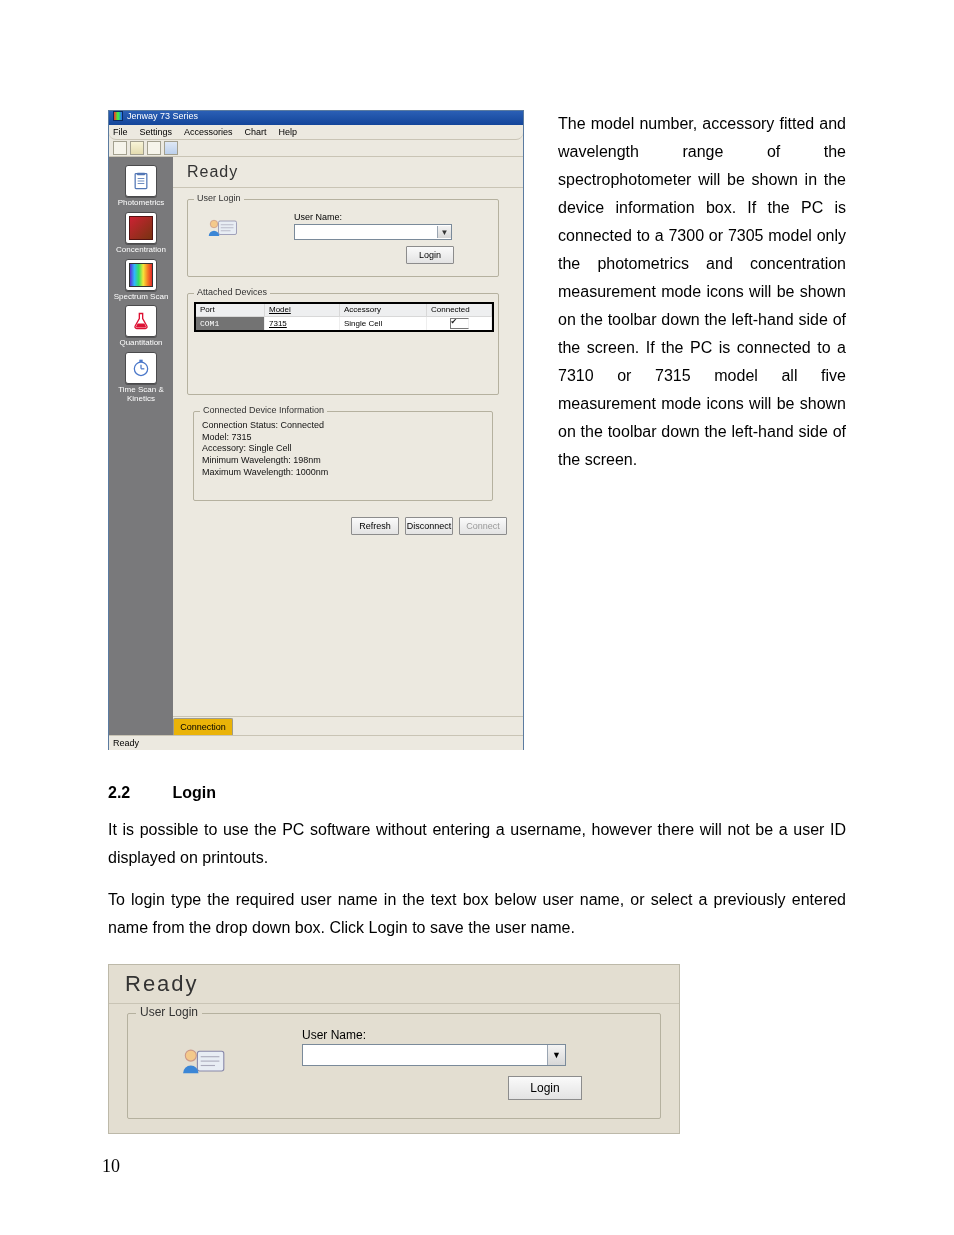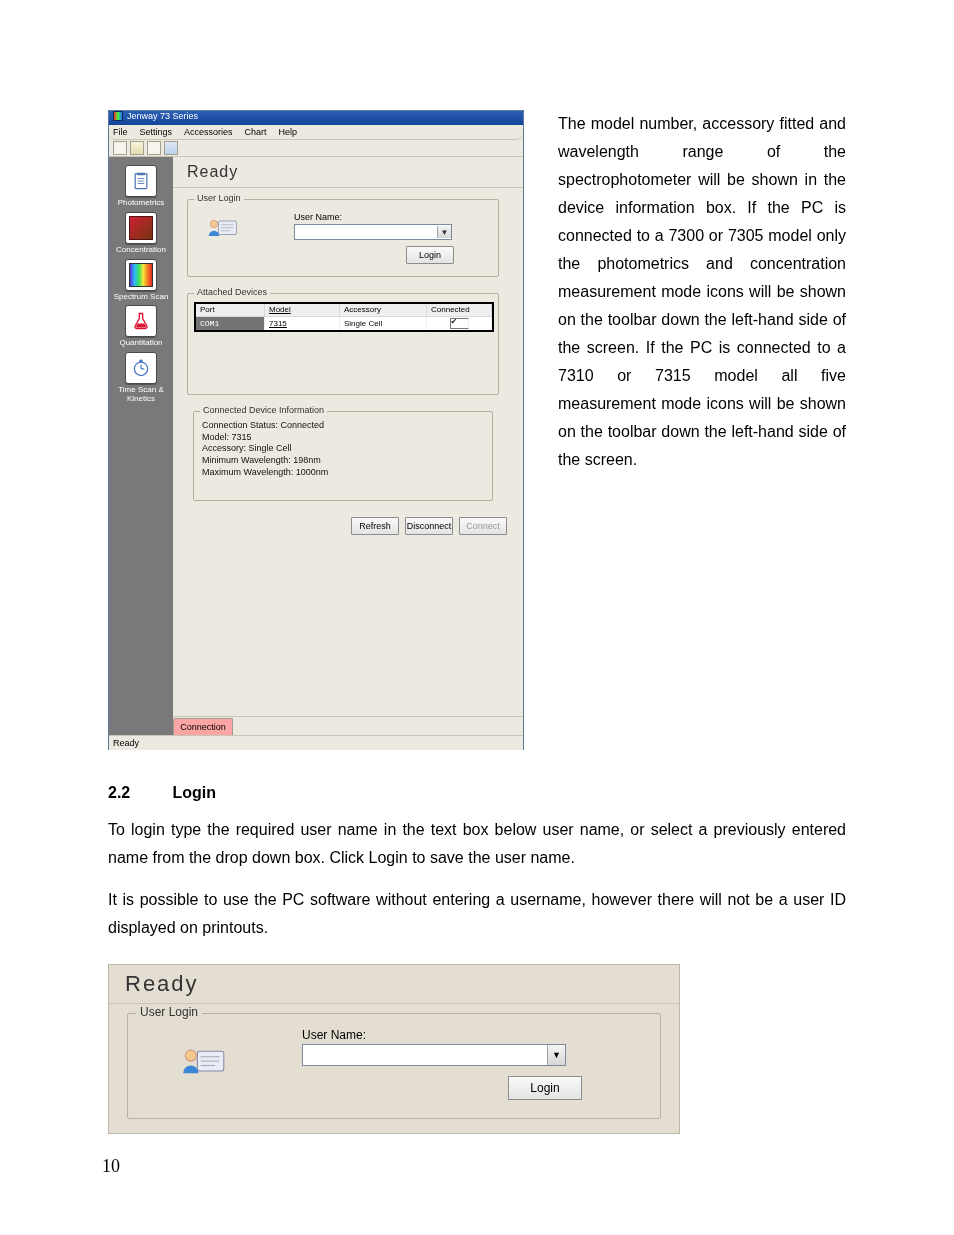--- a/index.html
+++ b/index.html
@@ -42,21 +42,21 @@
   .cAcc{width:78px;}
   .cCon{flex:1;justify-content:center;}
   .tblR .cPort{background:#737373;color:#fff;font-family:Liberation Mono, monospace;}
   .chk{width:9px;height:9px;border:1px solid #777;background:#fff;position:relative;}
   .chk::after{content:"✔";position:absolute;left:0;top:-2px;font-size:8px;color:#222;}
   .grpInfo{left:20px;top:254px;width:298px;height:88px;}
   .infoTxt{position:absolute;left:8px;top:8px;font-size:9px;line-height:1.3;color:#111;}
   .btnRow{position:absolute;left:178px;top:360px;display:flex;gap:6px;}
   .btnRow .btn{width:46px;}
   .bottomTabs{position:absolute;left:0;bottom:0;width:100%;height:18px;background:#ece9e0;border-top:1px solid #c9c4b5;}
-  .connTab{position:absolute;left:0;bottom:0;height:16px;width:58px;background:#fca5a5;border:1px solid #9e9b8a;border-bottom:none;border-radius:2px 2px 0 0;font-size:9px;display:flex;align-items:center;justify-content:center;}
+  .connTab{position:absolute;left:0;bottom:0;height:16px;width:58px;background:#eab308;border:1px solid #9e9b8a;border-bottom:none;border-radius:2px 2px 0 0;font-size:9px;display:flex;align-items:center;justify-content:center;}
   .statusBar{height:14px;background:#ece9e0;border-top:1px solid #c9c4b5;font-size:9px;padding-left:4px;display:flex;align-items:center;}
   .icConc{width:22px;height:22px;background:linear-gradient(135deg,#c23,#731);border:1px solid #511;}
   .icSpec{width:22px;height:22px;background:linear-gradient(90deg,#5b2fd0,#2fb6ff,#37e05e,#f5e63a,#f77e25,#e02828);border:1px solid #333;}
   
   .rightText{flex:1;font-size:16px;line-height:1.75;color:#000;text-align:justify;}
   
   .secHead{margin-top:34px;font-weight:bold;font-size:16px;}
   .secHead .num{display:inline-block;width:60px;}
   .para{font-size:16px;line-height:1.75;text-align:justify;margin-top:14px;}
   
@@ -216,22 +216,22 @@
         </div>
     </div>
 
     <div class="rightText">The model number, accessory fitted and wavelength range of the spectrophotometer will be shown in the device information box. If the PC is connected to a 7300 or 7305 model only the photometrics and concentration measurement mode icons will be shown on the toolbar down the left-hand side of the screen. If the PC is connected to a 7310 or 7315 model all five measurement mode icons will be shown on the toolbar down the left-hand side of the screen.</div>
   </div>
 
   <div class="secHead">
     <span class="num">2.2</span>
     <span>Login</span>
   </div>
+  <div class="para">It is possible to use the PC software without entering a username, however there will not be a user ID displayed on printouts.</div>
   <div class="para">To login type the required user name in the text box below user name, or select a previously entered name from the drop down box. Click Login to save the user name.</div>
-  <div class="para">It is possible to use the PC software without entering a username, however there will not be a user ID displayed on printouts.</div>
 
   <div class="loginShot">
     <div class="ls-ready">
         <span>Ready</span>
       </div>
     <div class="ls-grp">
       <div class="cap">User Login</div>
       <div class="ls-userIco">
         <svg class="usrIcoSvg" viewBox="0 0 40 28" width="44" height="32">
             <rect x="14" y="6" width="24" height="18" rx="2" fill="#e8edf4" stroke="#88a"></rect>

